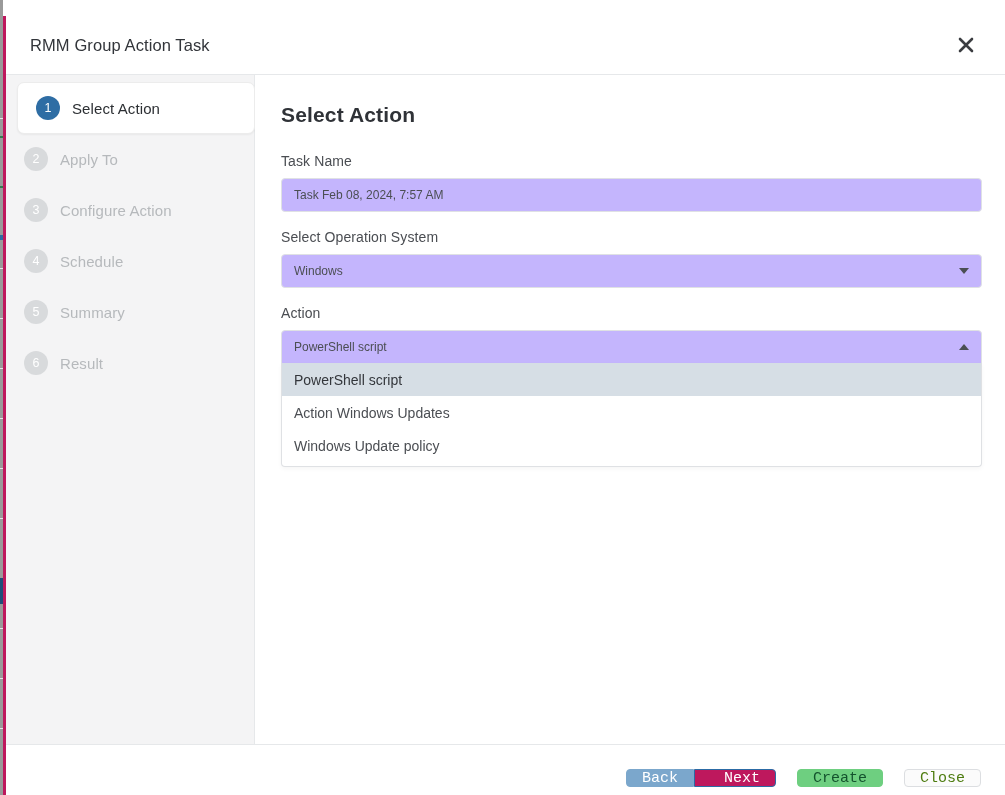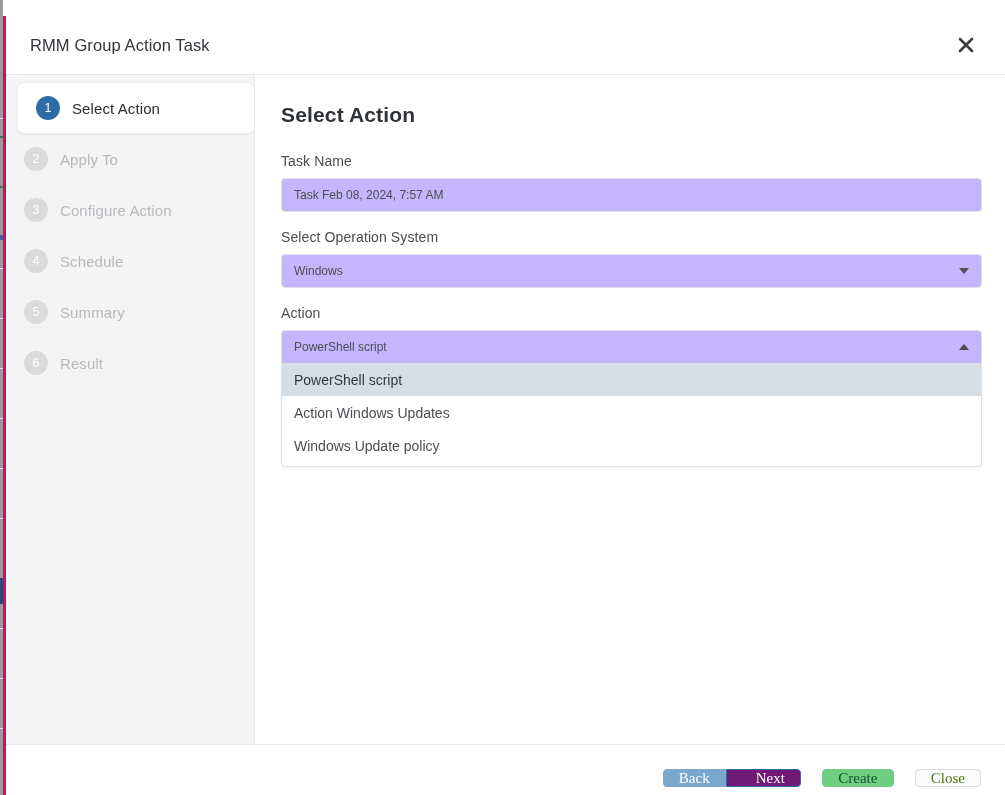--- a/index.html
+++ b/index.html
@@ -268,41 +268,41 @@
     background: #ffffff;
     display: flex;
     align-items: center;
     justify-content: flex-end;
     padding: 0 24px 0 0;
     box-sizing: border-box;
     gap: 21px;
   }
   .btn-group { display: flex; }
   .btn {
-    font-family: Liberation Serif, serif;
+    font-family: Liberation Mono, monospace;
     font-size: 15px;
     border: 1px solid transparent;
     border-radius: 4px;
     padding: 0 15px;
     height: 18px;
     cursor: pointer;
     line-height: 1;
     display: inline-flex;
     align-items: center;
     justify-content: center;
   }
   .btn-back {
     background: #7ba7cc;
     color: #ffffff;
     border-color: #7ba7cc;
     border-radius: 4px 0 0 4px;
     min-width: 58px;
   }
   .btn-next {
-    background: #701a75;
+    background: #be185d;
     color: #ffffff;
     border-color: #2c6ba5;
     border-radius: 0 4px 4px 0;
     min-width: 58px;
     padding-left: 29px;
   }
   .btn-create {
     background: #6ecf80;
     color: #14532d;
     border-color: #6ecf80;

